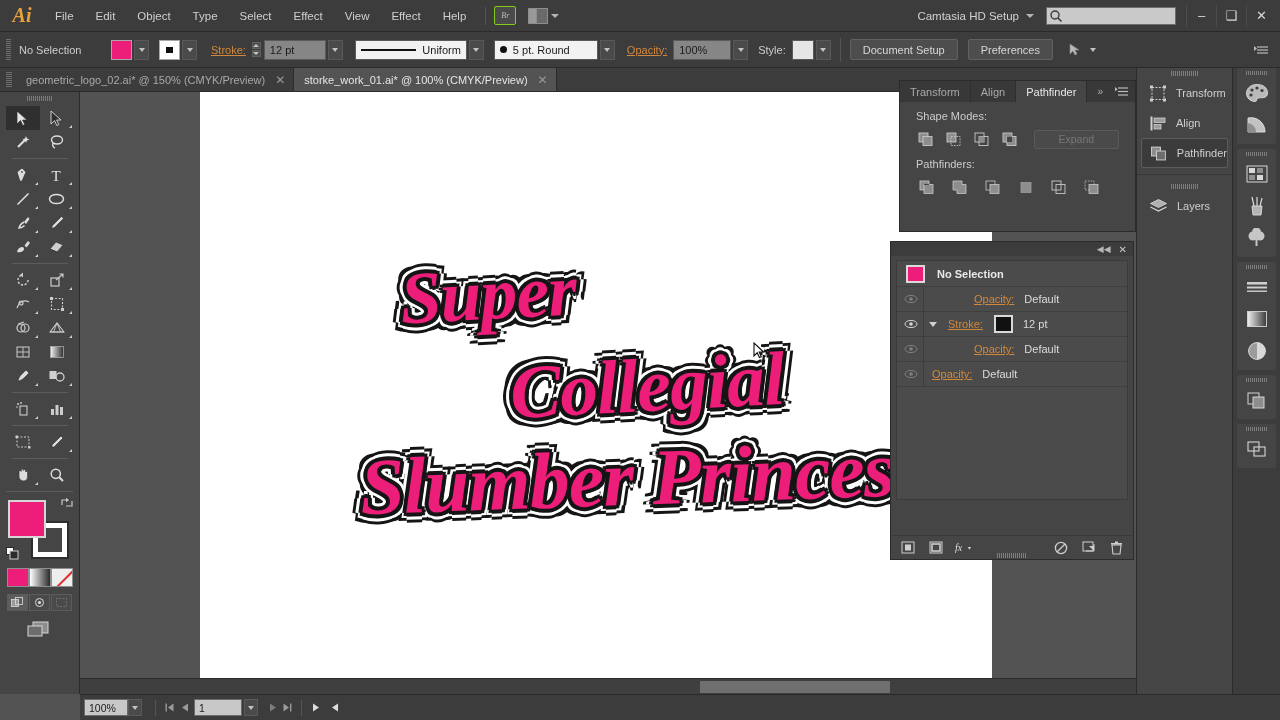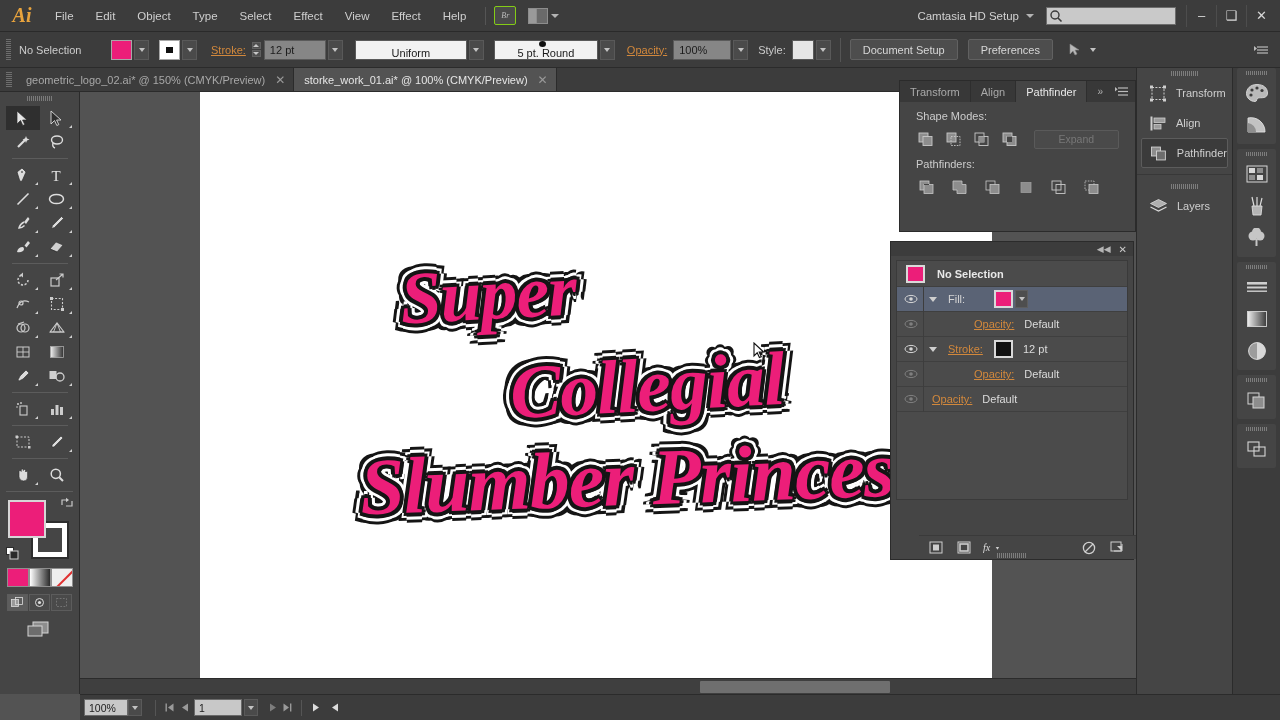--- a/index.html
+++ b/index.html
@@ -81,21 +81,21 @@
   .link-label { color:#d2883c; text-decoration:underline; font-size:11px; }
   .stepper { display:flex; flex-direction:column; margin:0 3px 0 6px; gap:1px;}
   .stepper i { width:9px;height:7px;background:#4f4f4f;border:1px solid #606060;
      display:flex;align-items:center;justify-content:center;}
   .tri-up-s{width:0;height:0;border-left:3px solid transparent;border-right:3px solid transparent;border-bottom:3px solid #c6c6c6;}
   .tri-dn-s{width:0;height:0;border-left:3px solid transparent;border-right:3px solid transparent;border-top:3px solid #c6c6c6;}
   .field {
     height:20px; background:#868686; border:1px solid #5a5a5a; color:#1c1c1c;
     font-size:11px; display:flex; align-items:center; padding:0 5px;
   }
-  .field.lightfield { background:#f2f2f2; color:#1a1a1a;flex-direction:column; }
+  .field.lightfield { background:#f2f2f2; color:#1a1a1a; }
   .field-w60 { width:62px; }
   .field-w110 { width:112px; justify-content:flex-end; }
   .field-w105 { width:104px; }
   .field-w60o { width:58px; }
   .strokeline { flex:1; height:2px; background:#111; margin-right:6px; }
   .dot-cap { width:7px;height:7px;border-radius:50%;background:#111;margin-right:6px;}
   .style-sw { width:22px;height:20px;background:#e6e6e6;border:1px solid #5a5a5a; }
   .cb-btn {
     height:21px; padding:0 12px; background:#4d4d4d; border:1px solid #616161;
     border-radius:2px; color:#d7d7d7; font-size:11px; display:flex; align-items:center;
@@ -244,21 +244,21 @@
   .ap-lbl { width:52px; padding-left:6px; }
   .ap-lbl.lnk { color:#d2883c; text-decoration:underline; }
   .ap-sw { width:19px; height:18px; border:2px solid #d9d9d9; background:#ec1e79; }
   .ap-sw.black { background:#111; }
   .ap-swdd { width:13px;height:18px;background:#4e4e4e;border:1px solid #5d5d5d;
      display:flex;align-items:center;justify-content:center; margin-left:2px;}
   .ap-val { margin-left:10px; color:#dcdcdc; }
   .indent { padding-left:50px; }
   .ap-footer { position:absolute; left:0; bottom:0; width:242px; height:24px;
      background:#454545; display:flex; align-items:center; padding:0 8px; gap:11px;
-     border-top:1px solid #3a3a3a;margin-left:28px;}
+     border-top:1px solid #3a3a3a;}
   .ap-fbtn { width:17px; height:16px; display:flex; align-items:center; justify-content:center; }
   .ap-fspacer { flex:1; }
   .ap-grip-b { position:absolute; left:50%; bottom:1px; transform:translateX(-50%);
     width:30px; height:5px;
     background:repeating-linear-gradient(to right,#7d7d7d 0 1px,transparent 1px 2px);}
 
   
   .dock {
     position:absolute; left:1136px; top:68px; width:96px; height:626px;
     background:#454545; border-left:1px solid #2b2b2b;
@@ -819,37 +819,20 @@
 
     <div class="ap-list">
 
       <div class="ap-row header">
         <div style="width:32px; display:flex; align-items:center; justify-content:center;">
           <div style="width:19px;height:18px;border:2px solid #d9d9d9;background:#ec1e79;"></div>
         </div>
         <span style="font-weight:bold;color:#e8e8e8;padding-left:6px;">No Selection</span>
       </div>
 
-      <div class="ap-row sel">
-        <span class="eye-cell">
-          <svg width="14" height="10" viewBox="0 0 14 10">
-              <ellipse cx="7" cy="5" rx="6" ry="3.6" fill="none" stroke="#d5d5d5" stroke-width="1"></ellipse>
-              <circle cx="7" cy="5" r="1.8" fill="#d5d5d5"></circle>
-            </svg>
-        </span>
-        <span class="ap-divl"></span>
-        <span class="tw-cell">
-          <span style="width:0;height:0;border-left:4px solid transparent;border-right:4px solid transparent;border-top:5px solid #cfcfcf;display:block;"></span>
-        </span>
-        <span class="ap-lbl">Fill:</span>
-        <span class="ap-sw"></span>
-        <span class="ap-swdd">
-            <span class="tri-down"></span>
-          </span>
-      </div>
 
       <div class="ap-row">
         <span class="eye-cell">
           <svg width="14" height="10" viewBox="0 0 14 10" opacity="0.38">
               <ellipse cx="7" cy="5" rx="6" ry="3.6" fill="none" stroke="#d5d5d5" stroke-width="1"></ellipse>
               <circle cx="7" cy="5" r="1.8" fill="#d5d5d5"></circle>
             </svg>
         </span>
         <span class="ap-divl"></span>
         <span class="indent ap-lbl lnk" style="width:auto">Opacity:</span>

